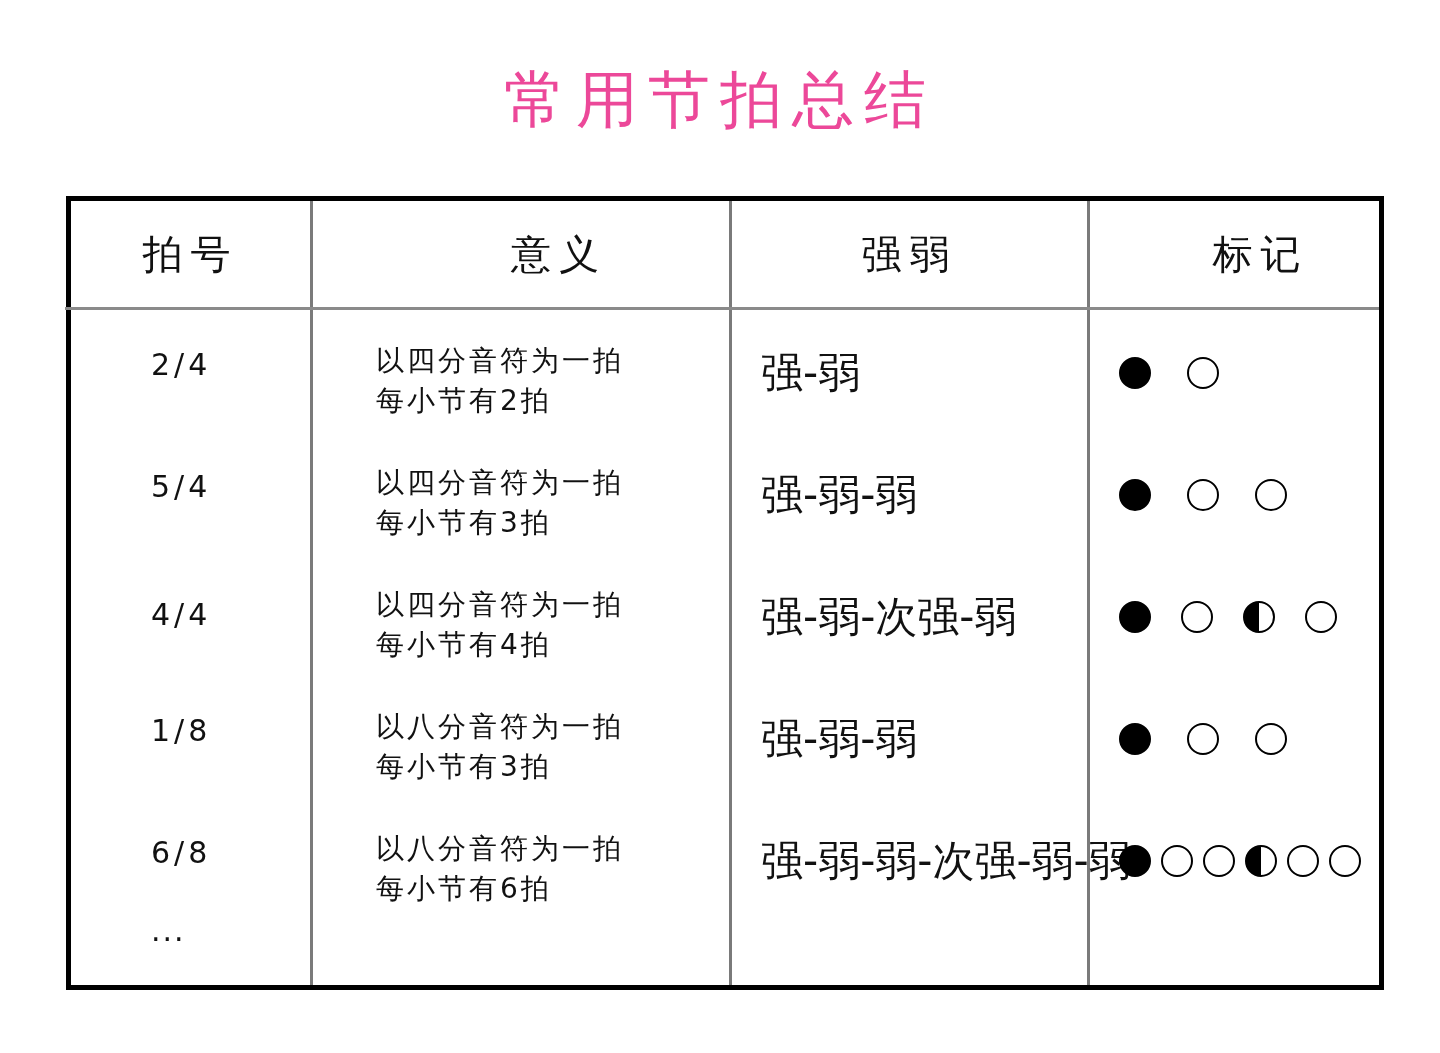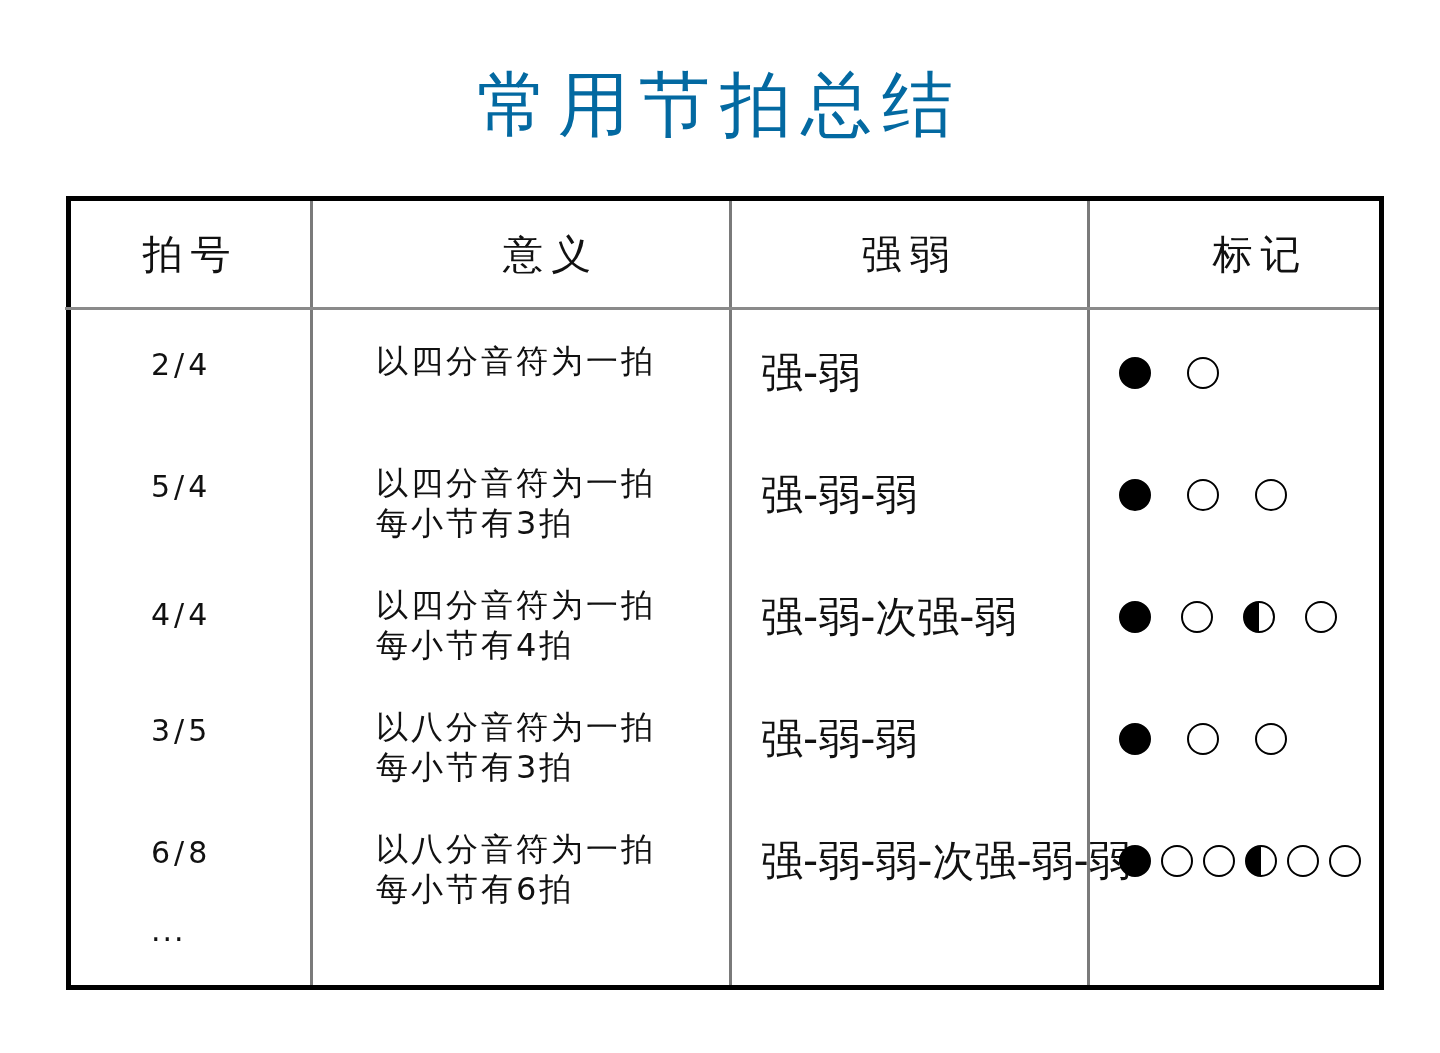--- a/index.html
+++ b/index.html
@@ -1,28 +1,28 @@
 <!DOCTYPE html>
 <html><head>
 <meta charset="utf-8">
 <style>
   html, body { margin:0; padding:0; background:#ffffff; }
   body { width:1440px; height:1053px; position:relative; overflow:hidden;
          font-family: "DejaVu Sans", "Liberation Sans", sans-serif; color:#111; }
   .title { position:absolute; left:0; top:58px; width:1440px; text-align:center;
-           font-size:71px; letter-spacing:10px; font-weight:normal; color:#0369a1; }
+           font-size:62px; letter-spacing:10px; font-weight:normal; color:#ec4899; }
   .table { position:absolute; left:66px; top:196px; width:1318px; height:794px;
            border:5px solid #000; box-sizing:border-box;padding-left:20px; }
   .vline { position:absolute; top:0; bottom:0; width:3px; background:#7a7a7a; }
   .hline { position:absolute; left:-6px; right:0; top:106px; height:3px; background:#8a8a8a; }
   .hcell { position:absolute; top:0; height:106px; display:flex; align-items:center;
            justify-content:center; font-size:40px; letter-spacing:8px; }
   .cell { position:absolute; font-size:36px; }
   .sig { font-size:30px; letter-spacing:4px; }
-  .meaning { font-size:32px; line-height:40px; letter-spacing:3px; }
+  .meaning { font-size:28px; line-height:40px; letter-spacing:3px; }
   .accent { font-size:42px; }
   .marks { position:absolute; display:flex; align-items:center; }
   .dot { width:32px; height:32px; border-radius:50%; box-sizing:border-box;
          border:2px solid #000; background:#fff; flex:0 0 auto; }
   .dot.strong { background:#000; border-color:#000; }
   .dot.medium { background:linear-gradient(90deg,#000 50%,#fff 50%); }
   .ellipsis { position:absolute; font-size:30px; letter-spacing:2px; }
 </style>
 </head>
 <body>
@@ -30,29 +30,30 @@
 <div class="title">常用节拍总结</div>
 
 <div class="table">
 
   <div class="vline" style="left:239px"></div>
   <div class="vline" style="left:658px"></div>
   <div class="vline" style="left:1016px"></div>
   <div class="hline"></div>
 
   <div class="hcell" style="left:0;width:239px">拍号</div>
-  <div class="hcell" style="left:242px;width:476px">意义</div>
+  <div class="hcell" style="left:250px;width:476px">意义</div>
   <div class="hcell" style="left:661px;width:355px">强弱</div>
   <div class="hcell" style="left:1045px;width:289px">标记</div>
 
   <div id="rows">
       <div>
         <div class="cell sig" style="left:80px;top:146px">2/4</div>
        <div class="cell meaning" style="left:305px;top:140px">
          <div>以四分音符为一拍</div>
+         <div>每小节有2拍</div>
        </div>
        <div class="cell accent" style="left:690px;top:144px">强-弱</div>
        <div class="marks" style="left:1048px;top:156px;gap:36px">
           <span class="dot strong"></span>
           <span class="dot weak"></span>
         </div>
       </div>
       <div>
         <div class="cell sig" style="left:80px;top:268px">5/4</div>
        <div class="cell meaning" style="left:305px;top:262px">
@@ -74,21 +75,21 @@
        </div>
        <div class="cell accent" style="left:690px;top:388px">强-弱-次强-弱</div>
        <div class="marks" style="left:1048px;top:400px;gap:30px">
           <span class="dot strong"></span>
           <span class="dot weak"></span>
           <span class="dot medium"></span>
           <span class="dot weak"></span>
         </div>
       </div>
       <div>
-        <div class="cell sig" style="left:80px;top:512px">3/5</div>
+        <div class="cell sig" style="left:80px;top:512px">1/8</div>
        <div class="cell meaning" style="left:305px;top:506px">
          <div>以八分音符为一拍</div>
          <div>每小节有3拍</div>
        </div>
        <div class="cell accent" style="left:690px;top:510px">强-弱-弱</div>
        <div class="marks" style="left:1048px;top:522px;gap:36px">
           <span class="dot strong"></span>
           <span class="dot weak"></span>
           <span class="dot weak"></span>
         </div>

